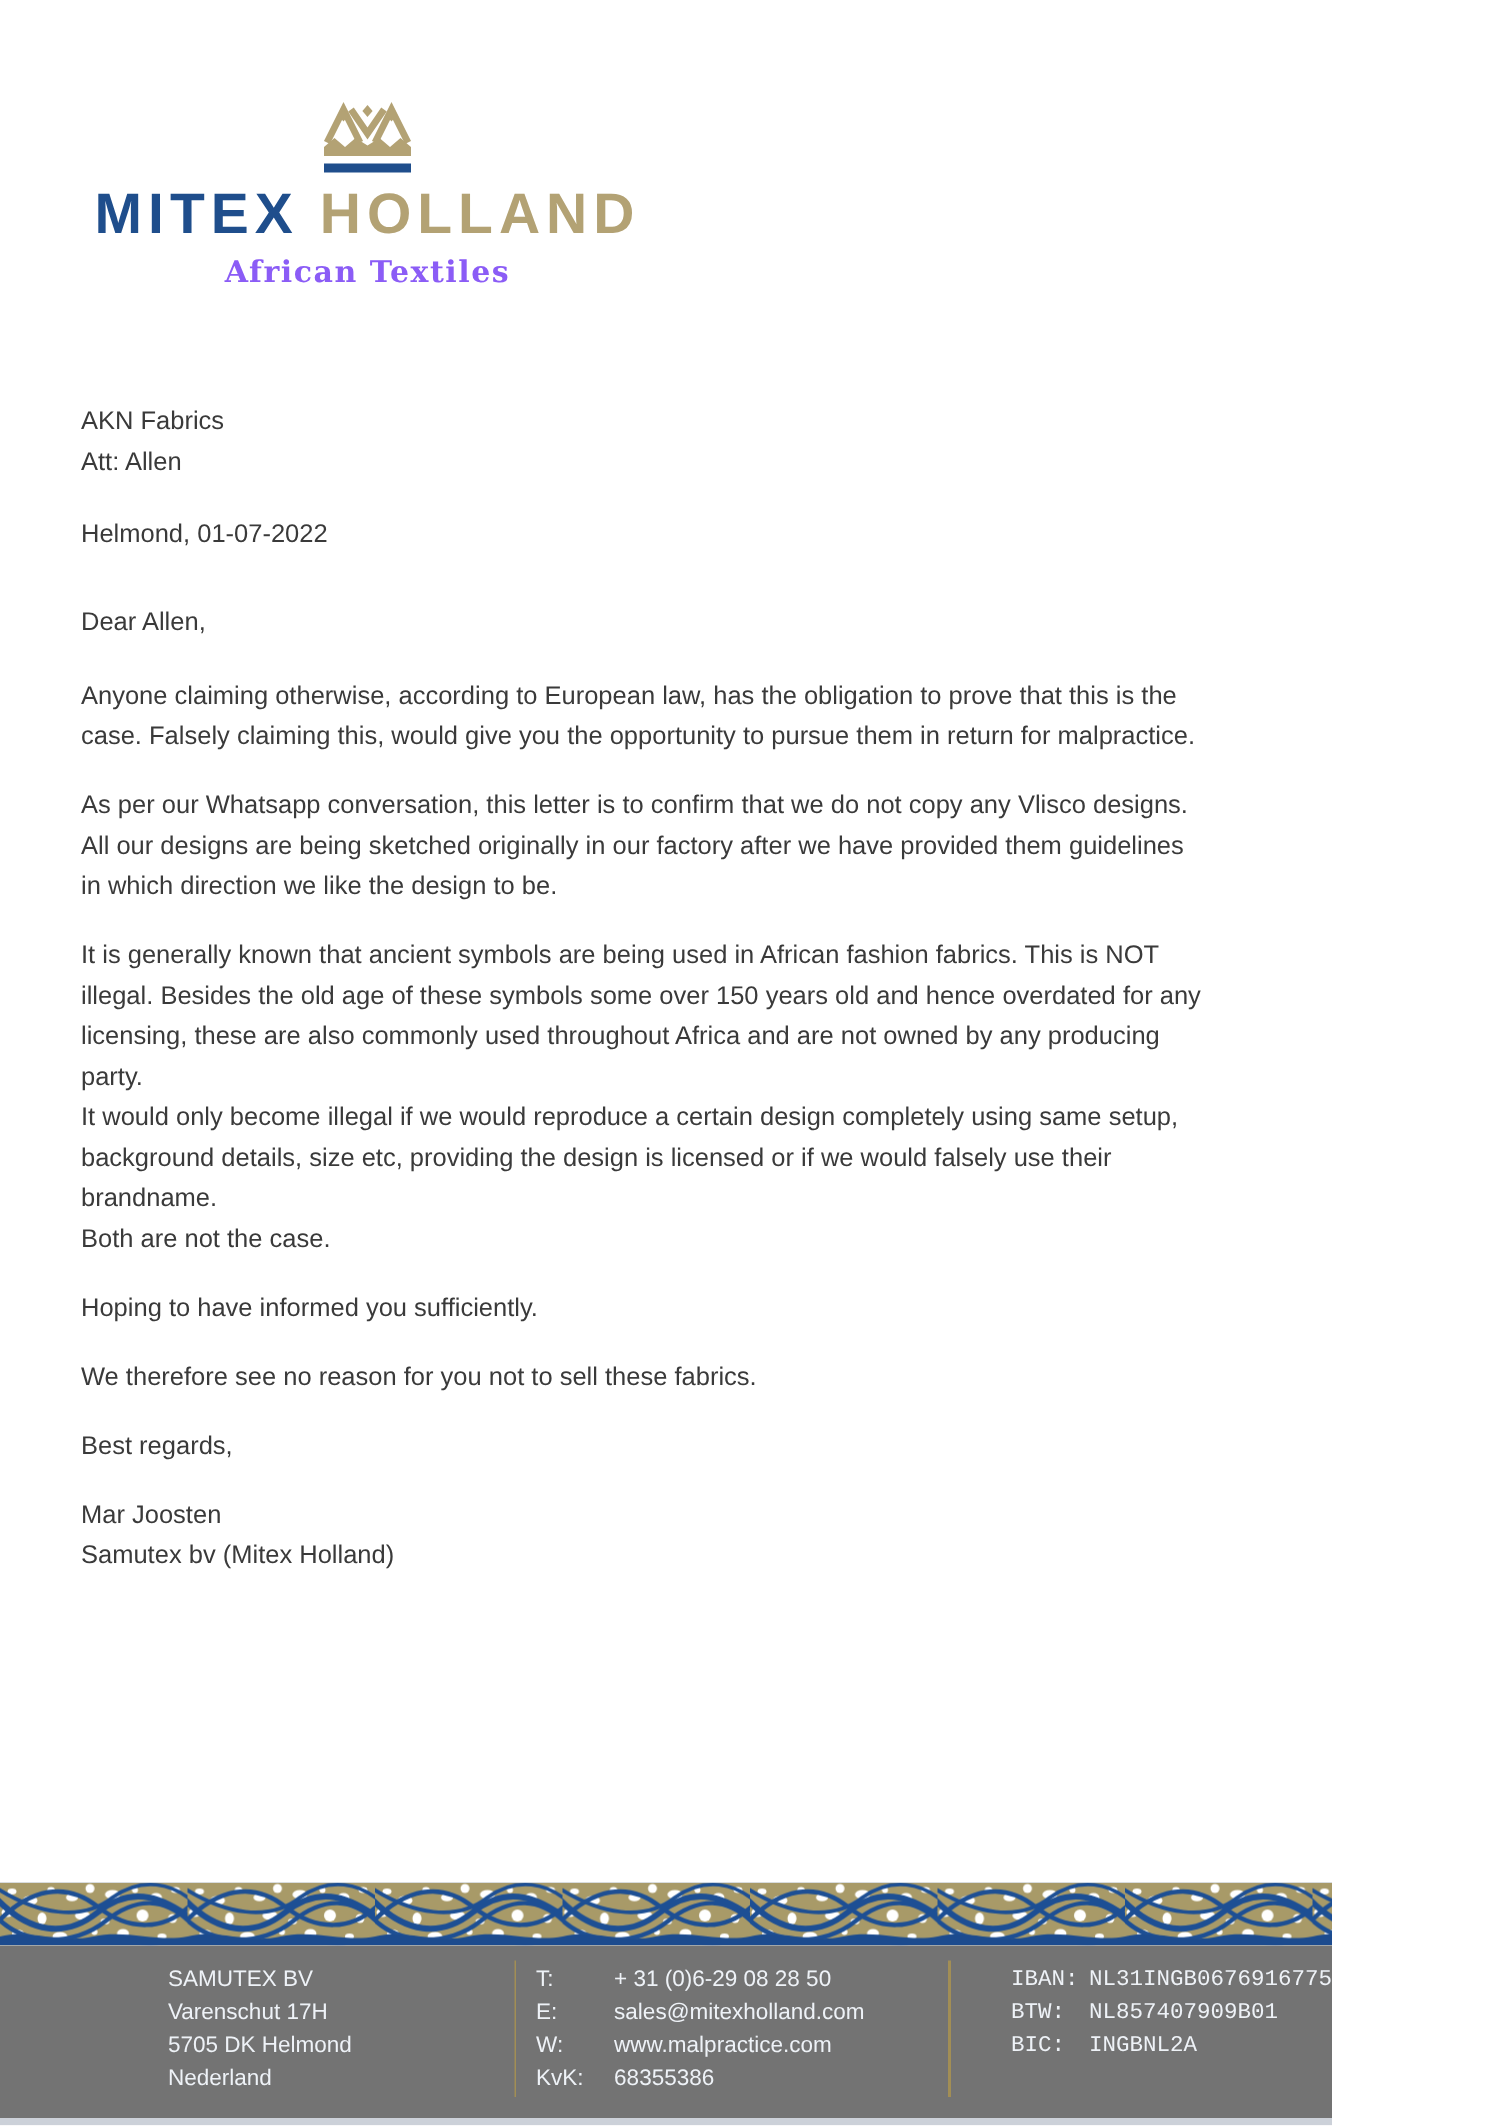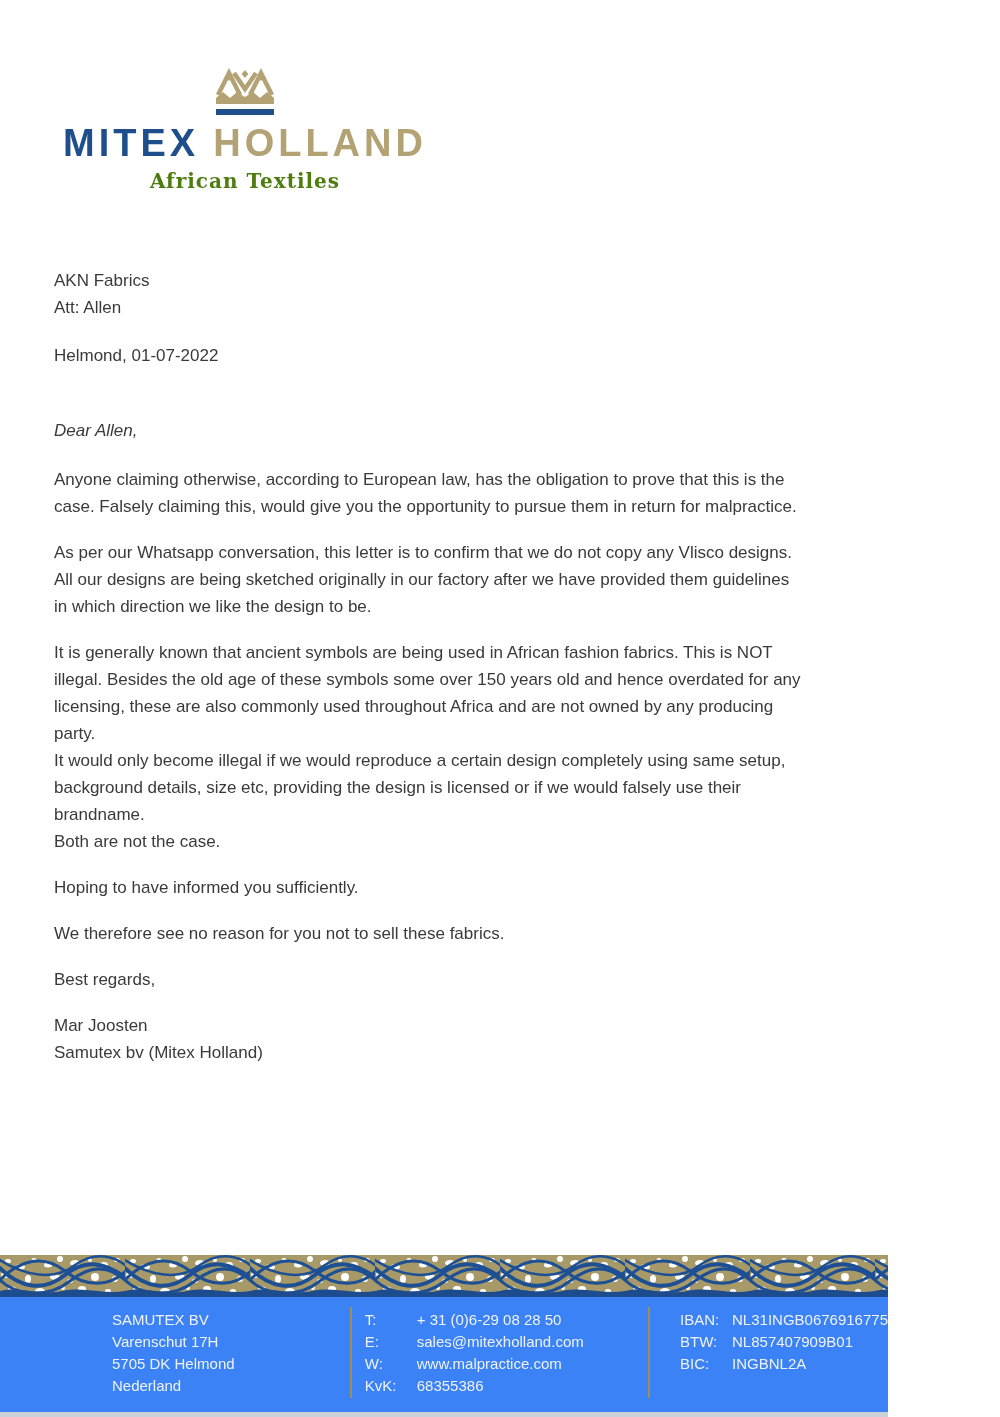--- a/index.html
+++ b/index.html
@@ -17,47 +17,47 @@
   .wordmark{
     margin-top:9px;
     display:flex;justify-content:center;gap:14px;
     font-weight:700;font-size:38px;letter-spacing:4px;line-height:1;
   }
   .brand-primary{color:#1f4e8c;}
   .brand-secondary{color:#b3a274;}
   .tagline{
     margin-top:7px;
     font-family:"DejaVu Serif", serif;
-    font-weight:700;font-size:20px;letter-spacing:1px;color:#4d7c0f;
+    font-weight:700;font-size:20px;letter-spacing:1px;color:#8b5cf6;
   }
   
   .letter{
     padding:0 64px 0 54px;
     margin-top:74px;
     color:#3a3a3a;
     font-size:17px;line-height:27px;
   }
   .prelines{white-space:pre-line;}
   .letter p{margin:0 0 19px 0;}
   .letter .recipient{margin-bottom:21px;}
-  .letter .dateline{margin-bottom:48px;}
-  .letter .salutation{margin-bottom:22px;font-style:italic;}
+  .letter .dateline{margin-bottom:32px;}
+  .letter .salutation{margin-bottom:22px;}
   .letter .signature{margin-bottom:0;}
   
   .footer{position:absolute;left:0;right:0;bottom:0;}
   .band{display:block;}
   .footer-blue{
-    height:115px;background:#3b82f6;
+    height:115px;background:#737373;
     display:flex;align-items:stretch;
     color:#eef2f7;font-size:15px;line-height:22px;
   }
   .col{box-sizing:border-box;padding-top:12px;}
   .col-address{width:368px;padding-left:112px;}
   .col-contact{width:318px;padding-left:13px;}
-  .col-bank{flex:1;padding-left:30px;}
+  .col-bank{flex:1;padding-left:40px;font-family:Liberation Mono, monospace;}
   .vdiv{width:2px;background:#a28e55;margin:10px 0 14px 0;}
   .info-row{display:flex;}
   .info-label{width:52px;flex:0 0 52px;}
   .bottom-strip{height:5px;background:#ccd1d9;}
 </style>
 </head>
 <body>
 
 <div class="page">
 

